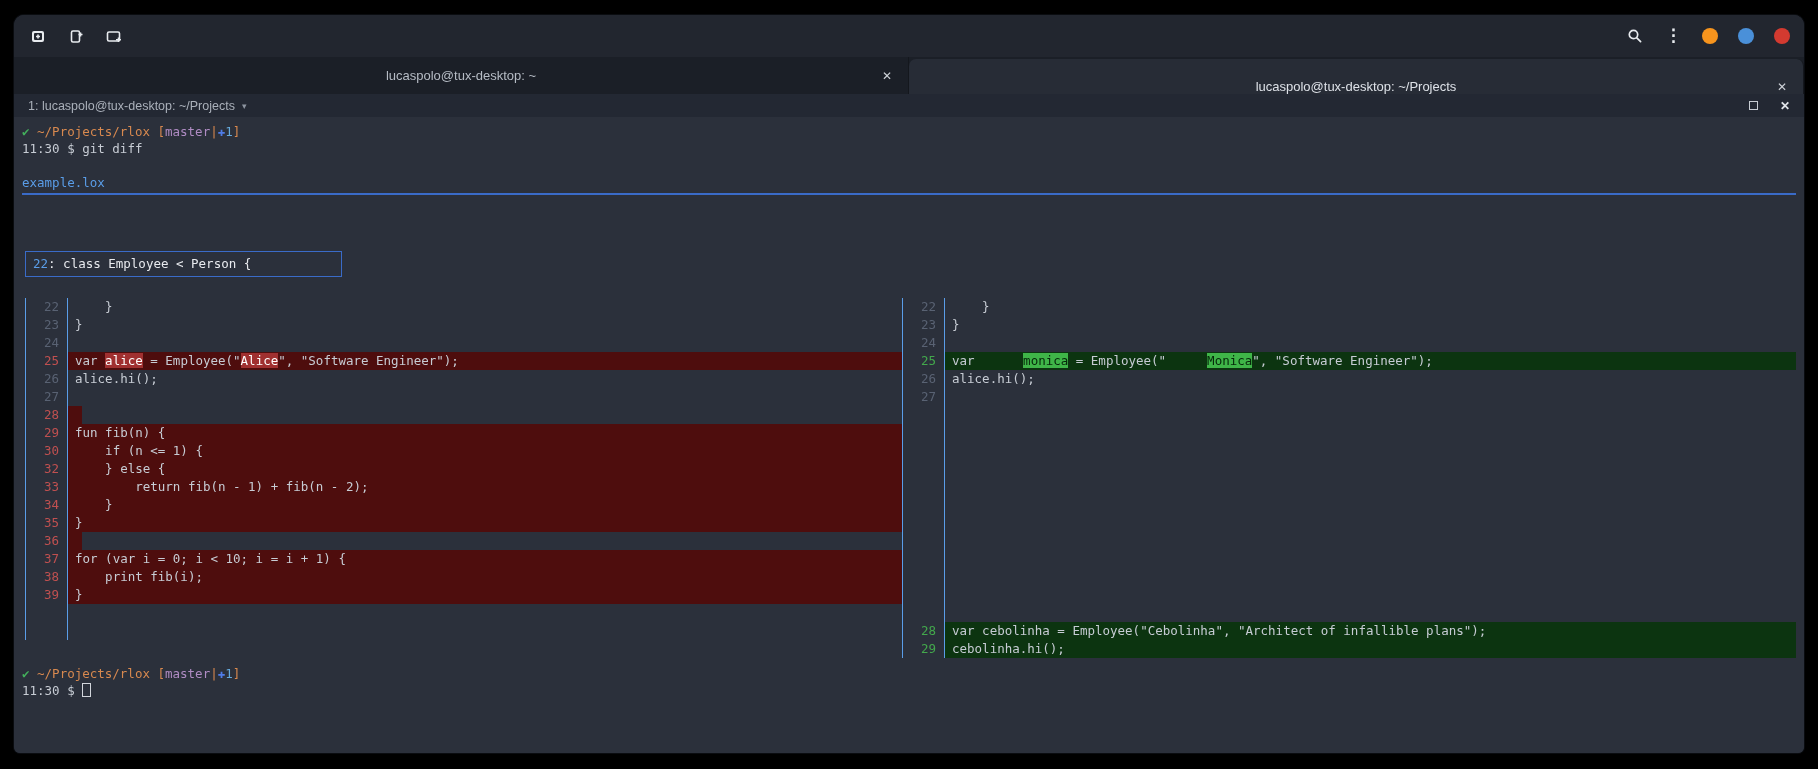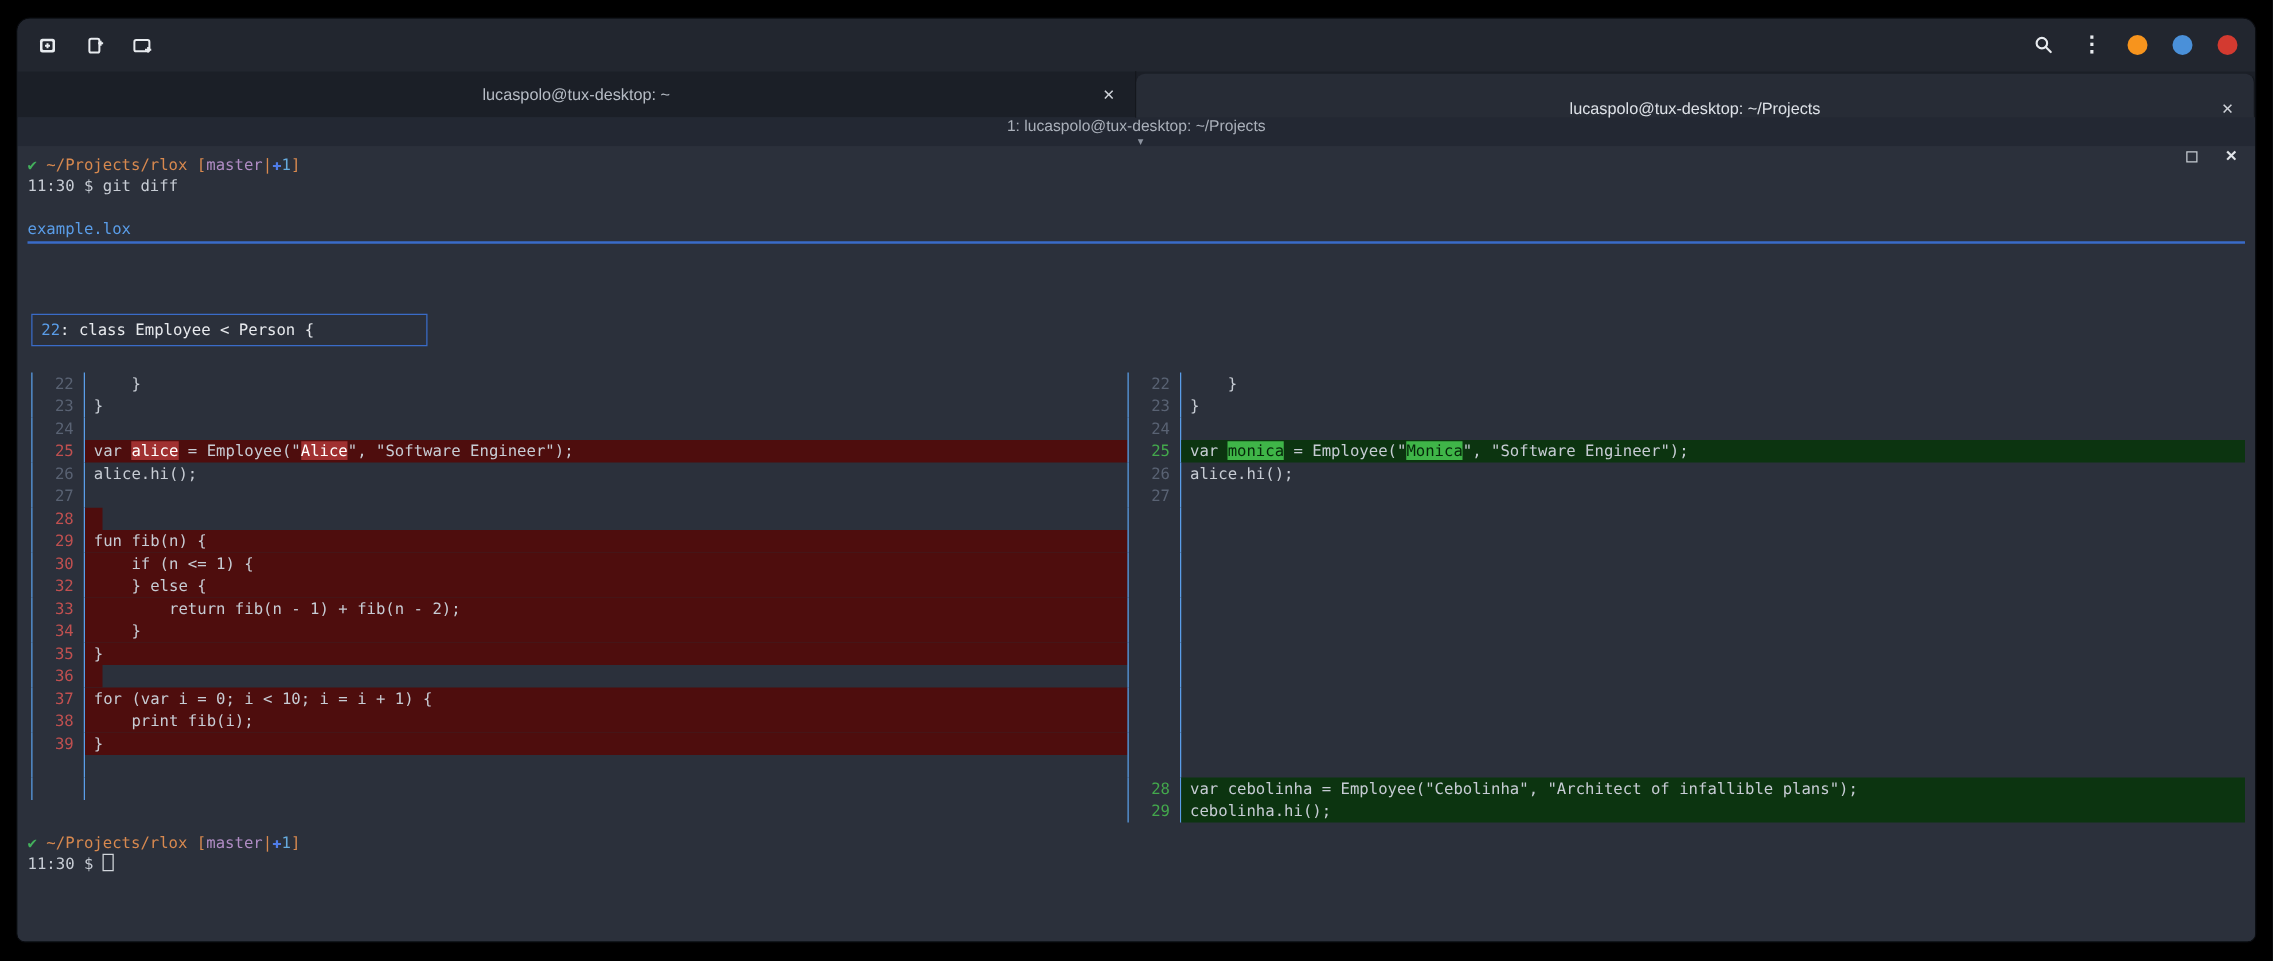--- a/index.html
+++ b/index.html
@@ -23,21 +23,21 @@
   
   .tabbar { height:37px; background:var(--bg_tabbar); display:flex; }
   .tab { width:50%; display:flex; align-items:center; position:relative; cursor:pointer;
          border-right:1px solid #14171d; }
   .tab-label { position:absolute; left:0; right:0; text-align:center; font-size:13px; color:#b6bcc5; }
   .tab.active { background:var(--bg_tab_active); border-radius:7px 7px 0 0; margin-top:2px;align-items:flex-end; }
   .tab.active .tab-label { color:#dde1e7; }
   .tab-close { margin-left:auto; margin-right:16px; color:#cfd3d9; font-size:12px; z-index:2; cursor:pointer; }
   
   .pane-header { height:23px; background:var(--bg_pane_header); display:flex; align-items:center;
-                 padding:0 14px;flex-direction:column; }
+                 padding:0 14px; }
   .pane-title { color:#aab0ba; font-size:12.5px; cursor:pointer; }
   .pane-caret { color:#8d94a0; font-size:9px; margin-left:7px; cursor:pointer; }
   .pane-btns { margin-left:auto; display:flex; align-items:center; gap:22px; }
   .pane-max { width:9px; height:9px; border:1.5px solid #c7ccd3; display:inline-block; cursor:pointer; }
   .pane-close { color:#e2e5ea; font-size:12px; font-weight:bold; cursor:pointer; }
   
   .terminal { height:636px; background:var(--bg_terminal); padding:6px 8px 0 8px;
               font-family:"DejaVu Sans Mono", monospace; font-size:12.5px; color:var(--fg_text); }
   .tline { height:17px; line-height:17px; white-space:pre; }
   .c-green { color:var(--prompt_green); }
@@ -61,21 +61,21 @@
   .num { flex:0 0 43px; border-left:1px solid var(--accent_blue); border-right:1px solid var(--accent_blue);
          text-align:right; padding-right:8px; color:var(--fg_dim); white-space:pre; }
   .code { flex:1; white-space:pre; padding-left:7px; overflow:hidden; }
   .removed .num, .stub .num { color:var(--removed_num); }
   .added .num { color:var(--added_num); }
   .removed .code { background:var(--removed_bg); }
   .added .code { background:var(--added_bg); }
   .stub .code::before { content:""; display:inline-block; width:14px; height:18px;
                         background:var(--removed_bg); margin-left:-7px; vertical-align:top; }
   .removed .em { background:var(--removed_em_bg); color:#ffffff; }
-  .added .em { background:var(--added_em_bg); color:var(--added_em_fg); }
+  .added .em { background:var(--added_em_bg); color:var(--added_em_fg);margin-left:41px; }
   .prompt-block { margin-top:7px; }
   svg { display:block; }
 </style>
 </head>
 <body>
 
 <div class="window">
 
   <div class="titlebar">
     <div class="tb-icons">

